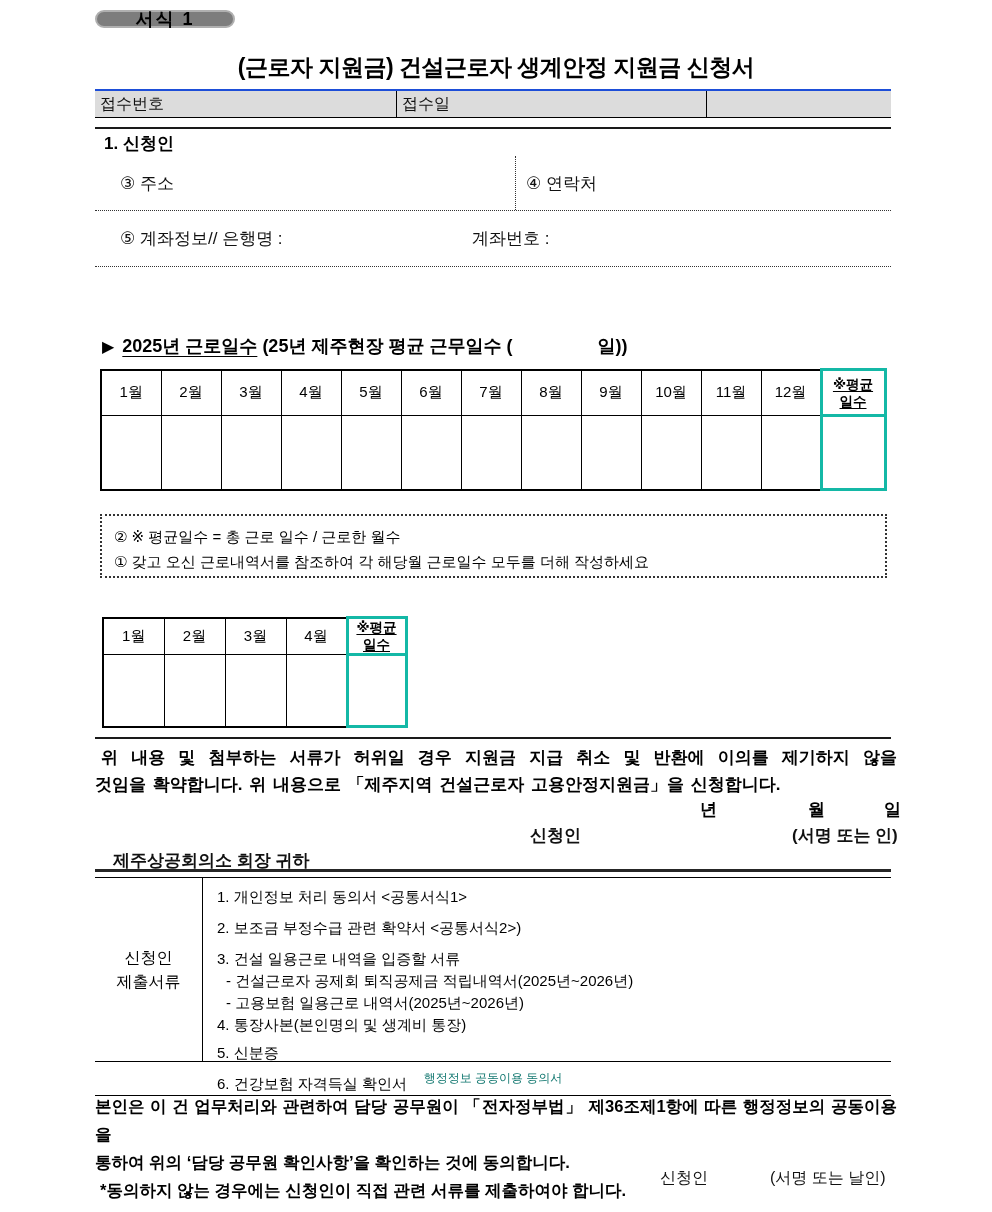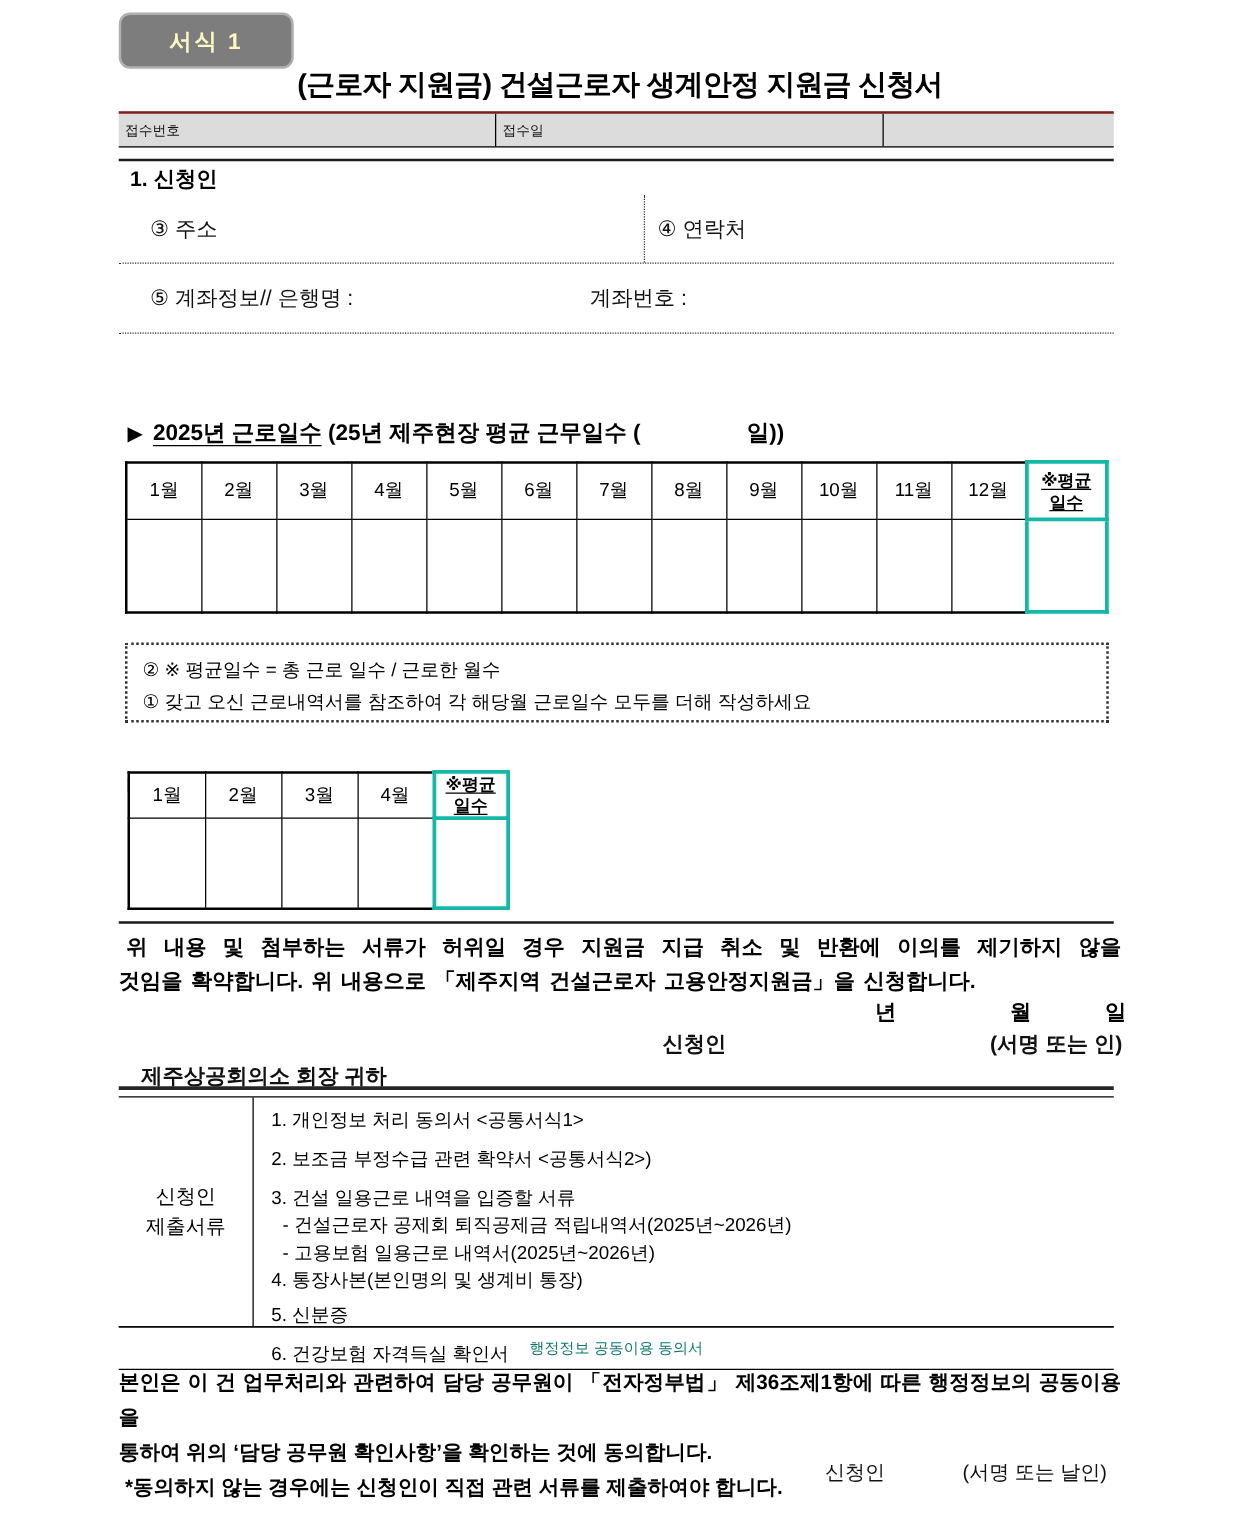--- a/index.html
+++ b/index.html
@@ -11,40 +11,40 @@
   .page {
     position:relative;
     width:992px; height:1212px;
     background:#ffffff;
     overflow:hidden;
   }
   .abs { position:absolute; }
 
   
   .badge {
-    left:95px; top:10px; width:140px; height:45px;
+    left:95px; top:10px; width:140px; height:18px;
     background:#7d7d7d; border:2px solid #b0b0b0; border-radius:9px;
-    color:#fef9c3; font-weight:bold; font-size:18px;
+    color:#000000; font-weight:bold; font-size:18px;
     display:flex; align-items:center; justify-content:center;
     letter-spacing:2px;
   }
 
   
   .title {
     left:0; top:52px; width:100%;
     text-align:center; font-size:23px; font-weight:bold; color:#000;
     letter-spacing:-0.5px;
   }
 
   
   .receipt {
     left:95px; top:89px; width:796px; height:29px;
     background:#dcdcdc;
-    border-top:2px solid #7f1d1d; border-bottom:1px solid #000;
-    display:flex; font-size:11px;
+    border-top:2px solid #1d4ed8; border-bottom:1px solid #000;
+    display:flex; font-size:16px;
   }
   .receipt .cell { display:flex; align-items:center; padding-left:5px; height:100%; }
   .receipt .c1 { width:302px; border-right:1px solid #000; }
   .receipt .c2 { width:310px; border-right:1px solid #000; }
   .receipt .c3 { flex:1; }
 
   
   .sec1-rule { left:95px; top:127px; width:796px; border-top:2px solid #1a1a1a; }
   .sec1-head { left:104px; top:132px; font-size:17px; font-weight:bold; color:#000; }
   .grid1 { left:95px; top:156px; width:796px; }

